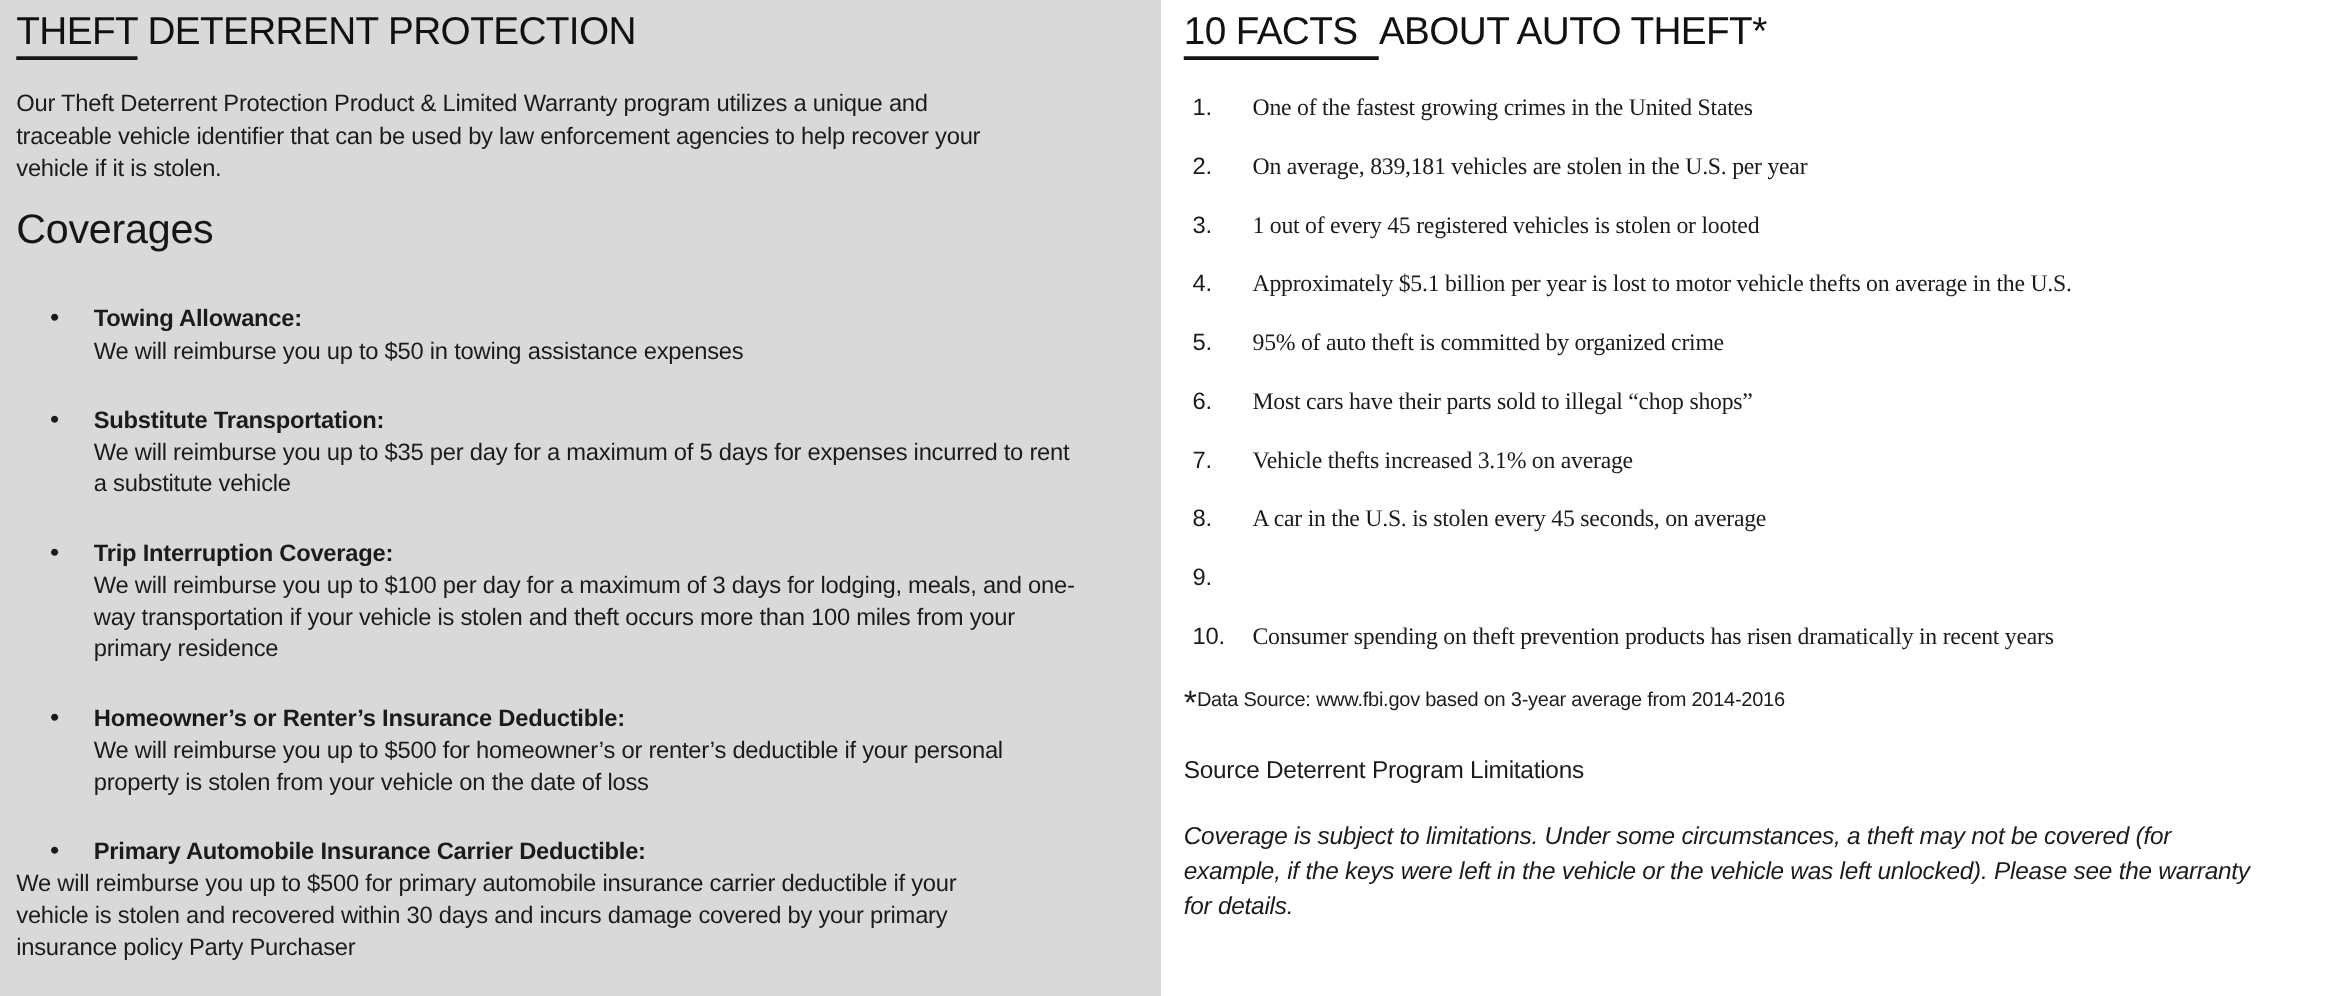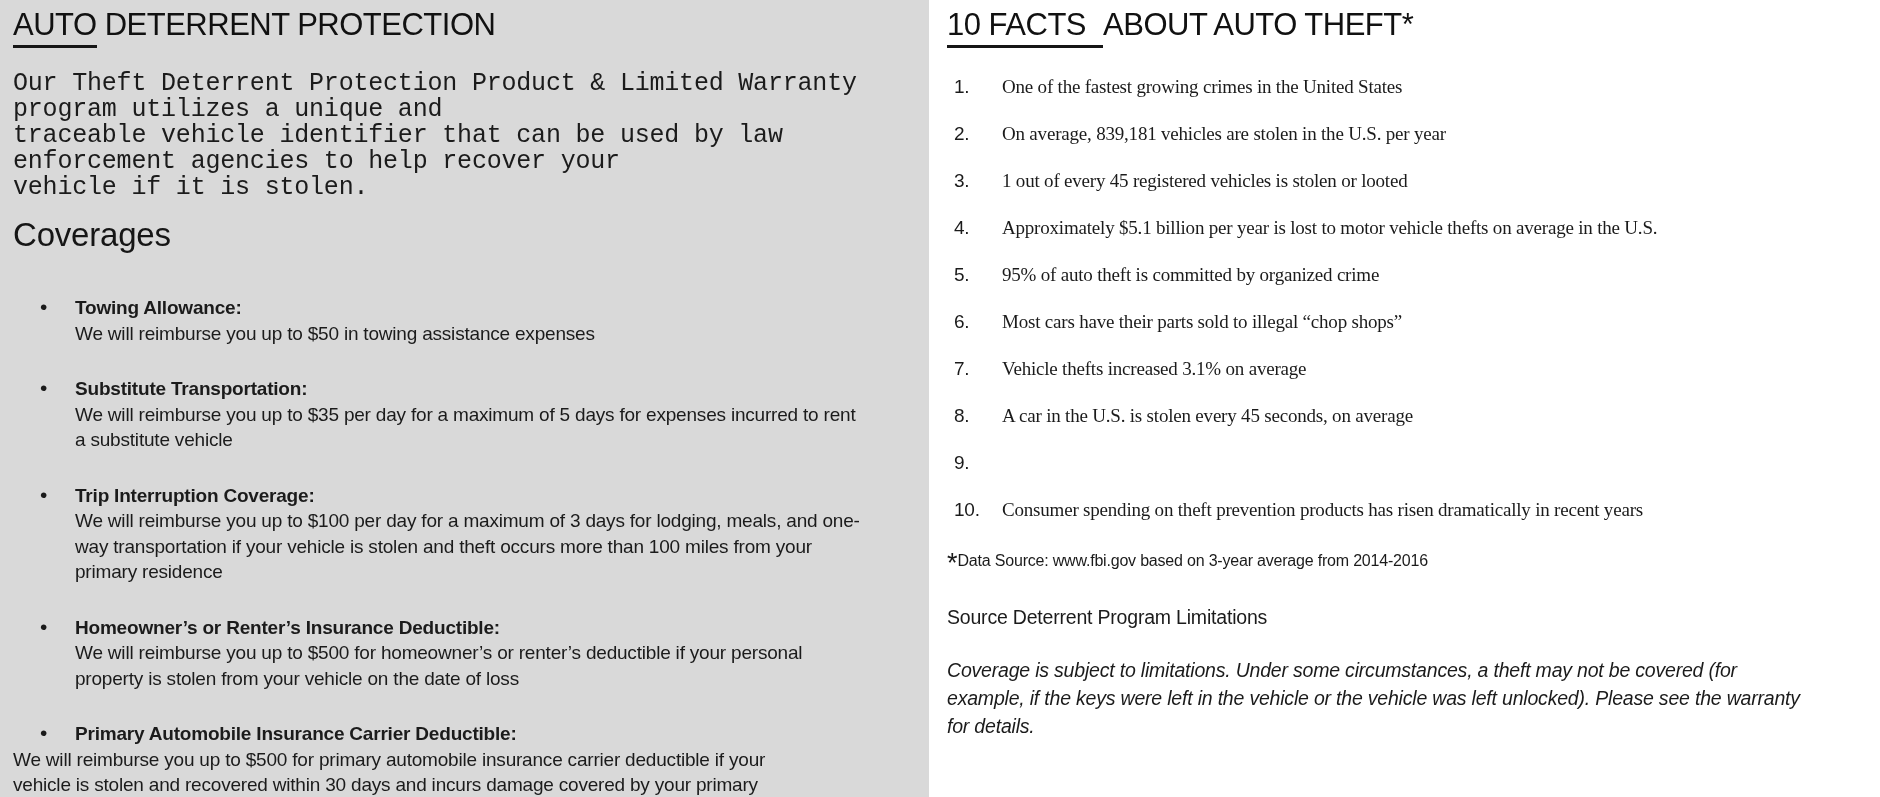--- a/index.html
+++ b/index.html
@@ -35,24 +35,23 @@
     border-bottom: 3px solid #161616;
     padding-bottom: 3px;
   }
   .u-underline-trail {
     border-bottom: 3px solid #161616;
     padding-bottom: 3px;
     padding-right: 9px;
   }
   .intro {
     margin-top: 27px;
-    font-size: 25px;
+    font-size: 19px;
     line-height: 26px;
     white-space: pre-line;
-    font-family: Liberation Mono, monospace;
   }
   h2.coverages-heading {
     margin-top: 14px;
     font-size: 33px;
     font-weight: 400;
     line-height: 40px;
     color: #161616;
   }
   ul.coverage-list {
     list-style: none;
@@ -110,21 +109,21 @@
     font-size: 19.5px;
     line-height: 28px;
     white-space: pre-line;
     font-style: italic;
   }
 </style>
 </head>
 <body>
 
 <div class="panel-left">
-  <h1 class="doc-title"><span class="u-underline">AUTO</span><span> DETERRENT PROTECTION</span></h1>
+  <h1 class="doc-title"><span class="u-underline">THEFT</span><span> DETERRENT PROTECTION</span></h1>
 
   <p class="intro">Our Theft Deterrent Protection Product &amp; Limited Warranty program utilizes a unique and
 traceable vehicle identifier that can be used by law enforcement agencies to help recover your
 vehicle if it is stolen.</p>
 
   <h2 class="coverages-heading">Coverages</h2>
 
   <ul class="coverage-list">
     <li>
       <span class="bullet">•</span>

